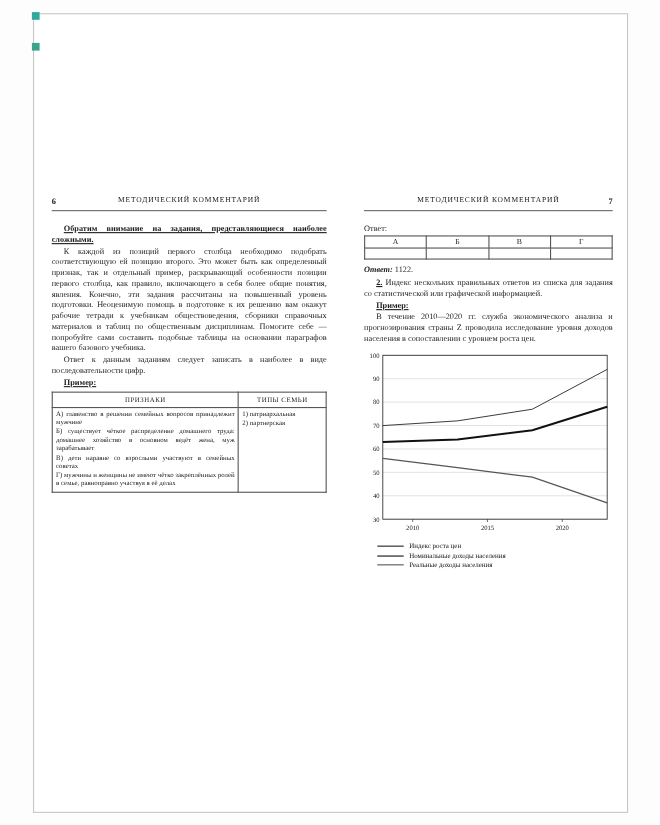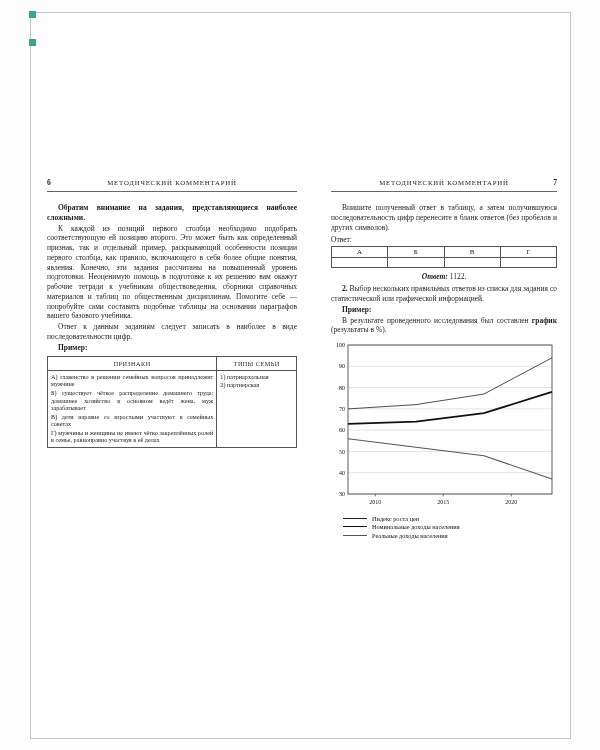--- a/index.html
+++ b/index.html
@@ -21,38 +21,38 @@
   .page-right { left:300px; width:226px; }
 
   .pagehead { position:relative; text-align:center; font-size:6.8px; letter-spacing:0.8px; color:#222; height:9px; }
   .pagenum  { position:absolute; top:-1px; font-weight:bold; font-size:7.6px; letter-spacing:0; }
   .pagenum.at-left  { left:0; }
   .pagenum.at-right { right:0; }
   .headrule { border-top:1px solid #666; margin:3px 0 11px 0; }
 
   .p { font-size:7.5px; line-height:1.3; text-align:justify; margin-bottom:1px; }
   .ind { text-indent:11px; }
-  .b { font-weight:bold; }
+  .b { font-weight:bold;text-decoration:underline; }
   .bi { font-weight:bold; font-style:italic; }
 
   
   .ex-table { width:100%; border-collapse:collapse; margin-top:4px; font-size:6.2px; line-height:1.22; }
   .ex-table th, .ex-table td { border:1px solid #555; padding:2px 3px; vertical-align:top; }
   .ex-table th { text-align:center; font-weight:normal; letter-spacing:0.5px; padding:2.5px 2px; }
   .ex-table .col-feat { width:68%; }
   .ex-table .col-type { width:32%; }
   .feat { text-align:justify; margin-bottom:1px; }
   .type { margin-bottom:1px; }
 
   
   .ans-wrap { margin-top:3px; }
   .ans-label { font-size:7.5px; margin:3px 0 2px 0; }
   .ans-table { width:100%; border-collapse:collapse; font-size:7px; text-align:center; table-layout:fixed; }
   .ans-table td { border:1px solid #555; padding:1px 0; height:10px; }
-  .ans-line { font-size:7.5px; margin:4px 0 3px 0;text-align:center; }
+  .ans-line { font-size:7.5px; margin:4px 0 3px 0; }
 
   
   .chart-block { margin-top:6px; }
   .legend { margin:3px 0 0 12px; }
   .lg-row { display:flex; align-items:center; gap:5px; height:8.5px; }
   .lg-sample { width:24px; height:0; }
   .lg-label { font-size:6.3px; color:#111; }
 </style>
 </head>
 <body>
@@ -101,21 +101,20 @@
       </table>
     </div>
 
     <div class="page page-right">
       <div class="pagehead">
         <span>МЕТОДИЧЕСКИЙ КОММЕНТАРИЙ</span>
         <span class="pagenum at-right">7</span>
       </div>
       <div class="headrule"></div>
 
-      <p class="p ind">Впишите полученный ответ в таблицу, а затем получившуюся последовательность цифр перенесите в бланк ответов (без пробелов и других символов).</p>
 
       <div class="ans-wrap">
         <div class="ans-label">Ответ:</div>
         <table class="ans-table">
           <tbody>
             <tr>
                 <td>А</td>
                 <td>Б</td>
                 <td>В</td>
                 <td>Г</td>
@@ -124,24 +123,24 @@
               <td></td>
               <td></td>
               <td></td>
               <td></td>
             </tr>
           </tbody>
         </table>
         <div class="ans-line"><span class="bi">Ответ:</span><span> 1122.</span></div>
       </div>
 
-      <p class="p ind"><span class="b">2.</span> <span>Выбор нескольких правильных ответов из списка для задания со статистической или графической информацией.</span></p>
+      <p class="p ind"><span class="b">2.</span> <span>Индекс нескольких правильных ответов из списка для задания со статистической или графической информацией.</span></p>
 
       <p class="p b ind">Пример:</p>
-      <p class="p ind"><span>В результате проведенного исследования был составлен </span><span class="b">график</span><span> (результаты в %).</span></p>
+      <p class="p ind">В течение 2010—2020 гг. служба экономического анализа и прогнозирования страны Z проводила исследование уровня доходов населения в сопоставлении с уровнем роста цен.</p>
 
       <div class="chart-block">
         <svg id="chart-svg" width="226" height="166">
             <line x1="17" y1="153" x2="221" y2="153" stroke="#c9c9c9" stroke-width="0.5"></line>
             <text x="14" y="155.1" text-anchor="end" font-size="6" font-family="Liberation Serif, serif" fill="#111">30</text>
             <line x1="17" y1="131.71428571428572" x2="221" y2="131.71428571428572" stroke="#c9c9c9" stroke-width="0.5"></line>
             <text x="14" y="133.81428571428572" text-anchor="end" font-size="6" font-family="Liberation Serif, serif" fill="#111">40</text>
             <line x1="17" y1="110.42857142857143" x2="221" y2="110.42857142857143" stroke="#c9c9c9" stroke-width="0.5"></line>
             <text x="14" y="112.52857142857142" text-anchor="end" font-size="6" font-family="Liberation Serif, serif" fill="#111">50</text>
             <line x1="17" y1="89.14285714285714" x2="221" y2="89.14285714285714" stroke="#c9c9c9" stroke-width="0.5"></line>

